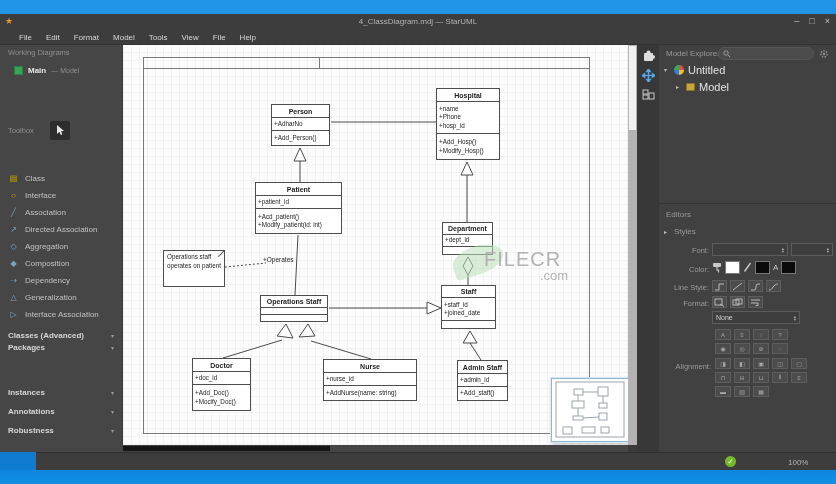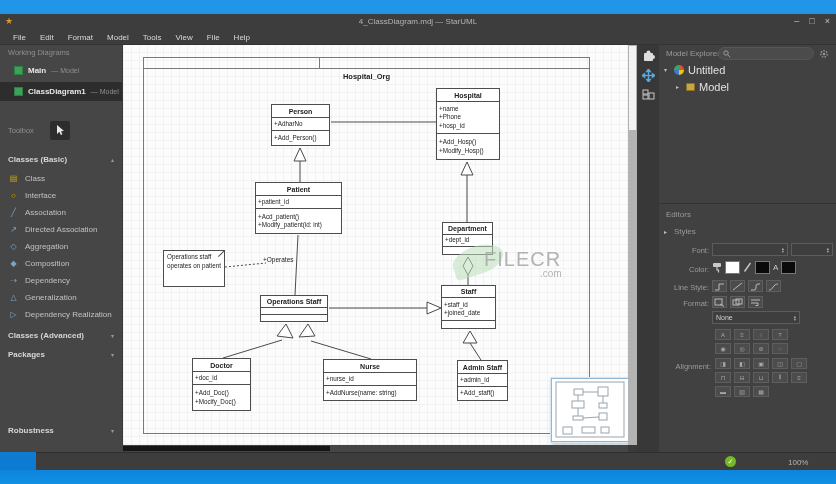--- a/index.html
+++ b/index.html
@@ -7,21 +7,21 @@
   body { font-family:"Liberation Sans", sans-serif; }
   #screen { position:relative; width:836px; height:484px; overflow:hidden;
             background:linear-gradient(180deg,#2196e8,#0d7ad0); }
   .abs { position:absolute; }
 
   
   #titlebar { left:0; top:14px; width:836px; height:16px; background:#3d3d3d; }
   #title-text { width:100%; text-align:center; top:3px; font-size:8px; color:#b4b4b4; }
   #win-controls { right:6px; top:2px; display:flex; gap:10px; color:#c2c2c2; font-size:9px; }
   #menubar { left:0; top:30px; width:836px; height:15px; background:#3d3d3d;
-             border-bottom:1px solid #333; display:flex; align-items:center; padding-left:6px; }
+             border-bottom:1px solid #333; display:flex; align-items:center; padding-left:12px; }
   .menu-item { color:#d8d8d8; font-size:8px; padding:0 7px; }
 
   
   #left-panel { left:0; top:45px; width:122px; height:407px; background:#464646; overflow:hidden; }
   .side-h { color:#8f8f8f; font-size:7.5px; }
   .wd-row { display:flex; align-items:center; gap:5px; height:19px; padding-left:14px; width:122px; }
   .wd-row.sel { background:#2d2d2d; }
   .dg-ico { width:9px; height:9px; background:#3aa357; border-radius:1px; flex:0 0 auto;
             box-shadow:inset 0 0 0 1px #2c7f43; }
   .wd-name { color:#e6e6e6; font-size:8px; font-weight:bold; }
@@ -57,21 +57,21 @@
 
   #note { left:163px; top:250px; width:62px; height:37px; background:#fff; border:1px solid #4d4d4d;
           font-size:6.3px; line-height:1.35; color:#222; padding:2px 3px 2px 3px; }
   #note-fold { right:-2px; top:2px; width:9px; height:1px; background:#4d4d4d; transform:rotate(-45deg); }
   #operates-label { left:263px; top:256px; font-size:6.5px; color:#222; }
 
   #watermark-leaf { left:452px; top:246px; width:52px; height:28px; background:#b9dfba; opacity:.55;
                     border-radius:50% 50% 50% 10%; transform:rotate(-18deg); }
   #watermark-brand { left:484px; top:248px; font-size:20px; font-weight:normal; letter-spacing:1px;
                      color:#ababab; opacity:.9; }
-  #watermark-tld { left:540px; top:268px; font-size:10px; color:#b3b3b3; }
+  #watermark-tld { left:540px; top:268px; font-size:13px; color:#b3b3b3; }
 
   #minimap { left:551px; top:378px; width:79px; height:64px; background:#fff;
              border:1px solid #8fb8d8; box-shadow:0 0 0 1px #d7e8f4, 1px 2px 4px rgba(0,0,0,.25); }
 
   
   #vscroll { left:628px; top:45px; width:9px; height:400px; background:#b3b3b3; }
   #vscroll-thumb { left:1px; top:1px; width:7px; height:84px; background:#f2f2f2; }
   #hscroll { left:122px; top:445px; width:506px; height:7px; background:#454545; }
   #hscroll-thumb { left:1px; top:1px; width:207px; height:5px; background:#151515; }
 
@@ -138,37 +138,28 @@
     <span class="menu-item">Help</span>
   </div>
 
   <div id="left-panel" class="abs">
     <div class="side-h abs" style="left:8px;top:3px;">Working Diagrams</div>
     <div class="wd-row abs" style="top:16px;">
       <span class="dg-ico"></span>
       <span class="wd-name">Main</span>
       <span class="wd-suffix">— Model</span>
     </div>
-    <div class="wd-row sel abs" style="top:37px;">
-      <span class="dg-ico"></span>
-      <span class="wd-name">ClassDiagram1</span>
-      <span class="wd-suffix">— Model</span>
-    </div>
 
     <div class="side-h abs" style="left:8px;top:81px;">Toolbox</div>
     <div id="cursor-btn" class="abs" style="top:76px;">
       <svg width="9" height="11" viewBox="0 0 9 11">
         <path d="M1,0 L1,9 L3.4,6.8 L4.8,10 L6.4,9.3 L5,6.2 L8,6 Z" fill="#e8e8e8"></path>
       </svg>
     </div>
 
-    <div class="tb-sec abs" style="top:106px;width:122px;">
-      <span class="lbl">Classes (Basic)</span>
-      <span class="arr">▴</span>
-    </div>
 
     <div class="tool-row abs" style="top:125px;width:122px;">
       <span class="tool-ico y">▤</span>
       <span class="tool-lbl">Class</span>
     </div>
     <div class="tool-row abs" style="top:142px;width:122px;">
       <span class="tool-ico y">○</span>
       <span class="tool-lbl">Interface</span>
     </div>
     <div class="tool-row abs" style="top:159px;width:122px;">
@@ -190,44 +181,51 @@
     <div class="tool-row abs" style="top:227px;width:122px;">
       <span class="tool-ico">⇢</span>
       <span class="tool-lbl">Dependency</span>
     </div>
     <div class="tool-row abs" style="top:244px;width:122px;">
       <span class="tool-ico">△</span>
       <span class="tool-lbl">Generalization</span>
     </div>
     <div class="tool-row abs" style="top:261px;width:122px;">
       <span class="tool-ico">▷</span>
-      <span class="tool-lbl">Dependency Realization</span>
+      <span class="tool-lbl">Interface Association</span>
     </div>
 
     <div class="tb-sec abs" style="top:282px;width:122px;">
       <span class="lbl">Classes (Advanced)</span>
       <span class="arr">▾</span>
     </div>
-    <div class="tb-sec abs" style="top:301px;width:122px;">
+    <div class="tb-sec abs" style="top:294px;width:122px;">
       <span class="lbl">Packages</span>
+      <span class="arr">▾</span>
+    </div>
+    <div class="tb-sec abs" style="top:339px;width:122px;">
+      <span class="lbl">Instances</span>
+      <span class="arr">▾</span>
+    </div>
+    <div class="tb-sec abs" style="top:358px;width:122px;">
+      <span class="lbl">Annotations</span>
       <span class="arr">▾</span>
     </div>
     <div class="tb-sec abs" style="top:377px;width:122px;">
       <span class="lbl">Robustness</span>
       <span class="arr">▾</span>
     </div>
   </div>
 
   <div id="canvas-bg" class="abs"></div>
   <div id="sheet" class="abs"></div>
 
   <div id="frame" class="abs">
     <div id="frame-band" class="abs"></div>
     <div id="frame-tab" class="abs"></div>
-    <div id="frame-title" class="abs">Hospital_Org</div>
   </div>
 
   <svg class="abs" style="left:122px;top:45px;" width="506" height="400" viewBox="122 45 506 400">
     <g stroke="#4a4a4a" stroke-width="1" fill="none">
       <line x1="331" y1="122" x2="436" y2="122"></line>
       <line x1="300" y1="161" x2="300" y2="182"></line>
       <line x1="467" y1="175" x2="467" y2="222"></line>
       <line x1="298" y1="235" x2="295" y2="295"></line>
       <line x1="225" y1="267" x2="266" y2="263" stroke-dasharray="2,2"></line>
       <line x1="329" y1="308" x2="427" y2="308"></line>

